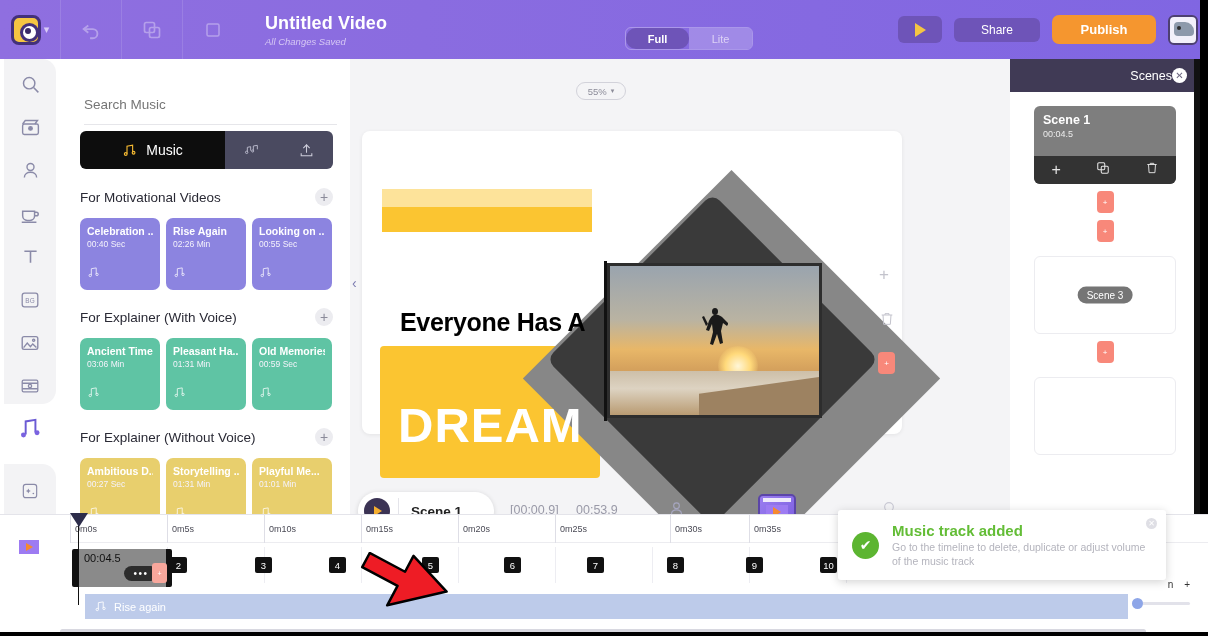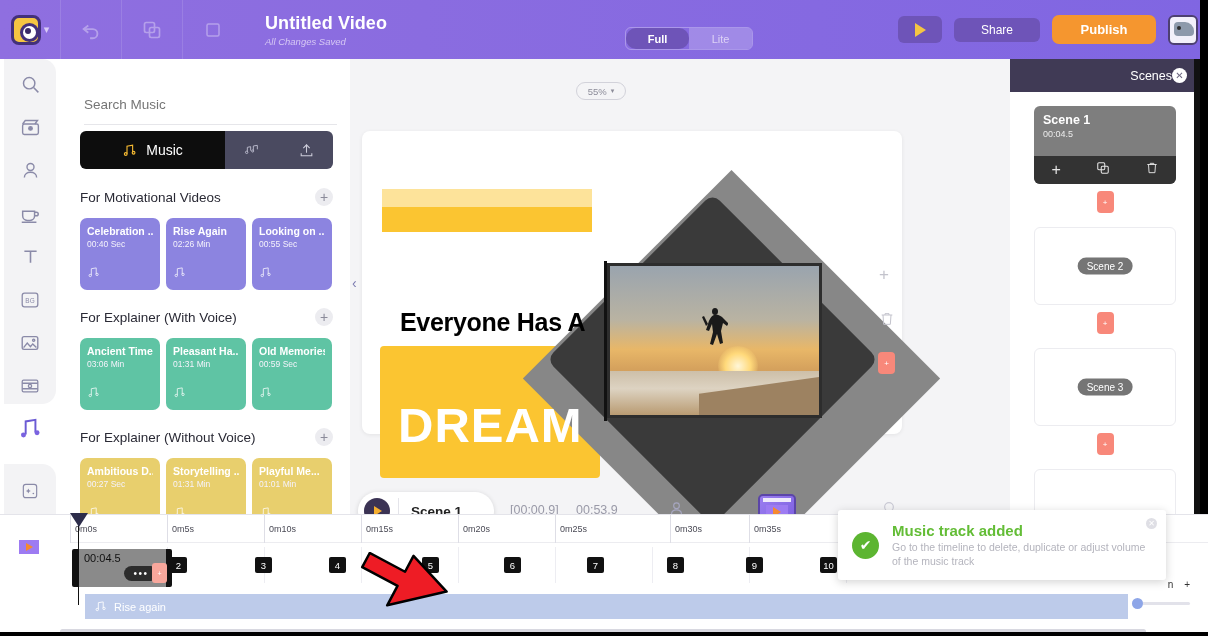--- a/index.html
+++ b/index.html
@@ -547,23 +547,20 @@
         </span>
         <span>
           <svg width="14" height="14" viewBox="0 0 24 24" fill="none" stroke="#e6e6e6" stroke-width="1.6">
               <path d="M4 6h16M9 6V4h6v2M6 6l1 14h10l1-14"></path>
             </svg>
         </span>
       </div>
     </div>
     <div class="scn-add">+</div>
 
-    <div class="scn">
-      <span class="scn-tag">Scene 2</span>
-    </div>
     <div class="scn-add">+</div>
 
     <div class="scn">
       <span class="scn-tag">Scene 3</span>
     </div>
     <div class="scn-add">+</div>
 
     <div class="scn"></div>
     <div class="scn-scroll"></div>
   </div>

